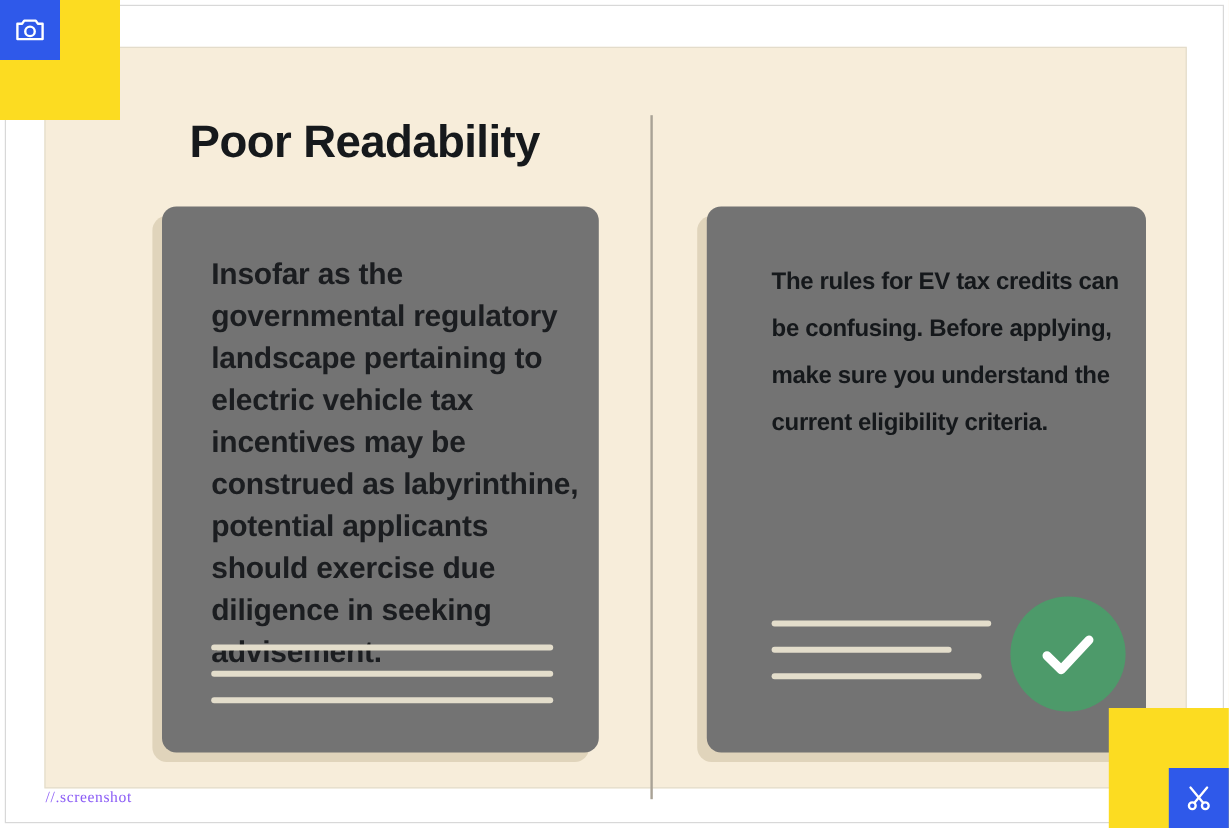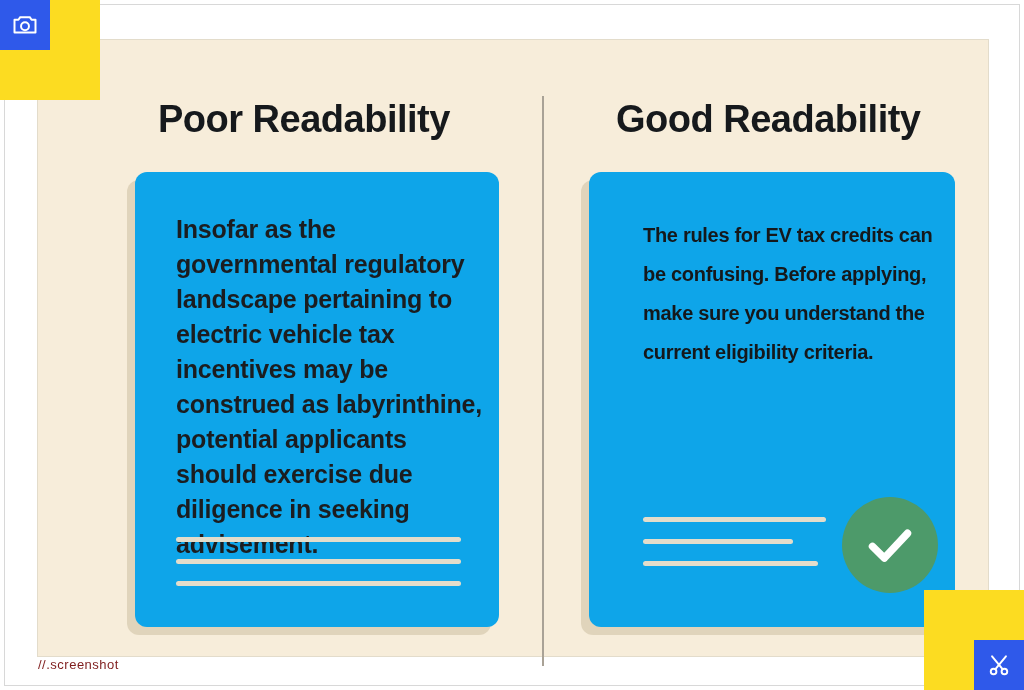--- a/index.html
+++ b/index.html
@@ -56,21 +56,21 @@
     position:absolute;
     left:-8px; top:8px;
     width:100%; height:100%;
     background:#e0d4bb;
     border-radius:12px;
   }
   .card {
     position:absolute;
     left:0; top:0;
     width:100%; height:100%;
-    background:#0ea5e9;
+    background:#737373;
     border-radius:12px;
   }
   #card-poor  { left:97px;  top:132px; width:364px; height:455px; }
   #card-good  { left:551px; top:132px; width:366px; height:455px; }
 
   .card-body { position:absolute; left:0; top:0; width:100%; height:100%; }
 
   
   .para-poor {
     position:absolute;
@@ -145,36 +145,35 @@
     background:#2f59ea;
     z-index:6;
     display:flex; align-items:center; justify-content:center;
   }
   #blue-br svg { width:26px; height:26px; display:block; }
 
   
   #caption {
     position:absolute;
     left:33px; bottom:13px;
-    font-family:Liberation Sans, sans-serif;
+    font-family:Liberation Serif, serif;
     font-size:13px;
-    color:#7f1d1d;
+    color:#8b5cf6;
     letter-spacing:0.5px;
   }
 </style>
 </head>
 <body>
 
 <div id="frame">
 
   <div id="slide">
 
     <h1 class="heading" id="heading-poor">Poor Readability</h1>
 
-    <h1 class="heading" id="heading-good">Good Readability</h1>
 
     <div id="divider"></div>
 
     <div class="card-wrap" id="card-poor">
       <div class="card-shadow"></div>
       <div class="card">
         <div class="card-body">
           <p class="para-poor">Insofar as the governmental regulatory landscape pertaining to electric vehicle tax incentives may be construed as labyrinthine, potential applicants should exercise due diligence in seeking advisement.</p>
           <div class="rules" id="rules-poor">
             <div class="rule" style="width:285px;"></div>

